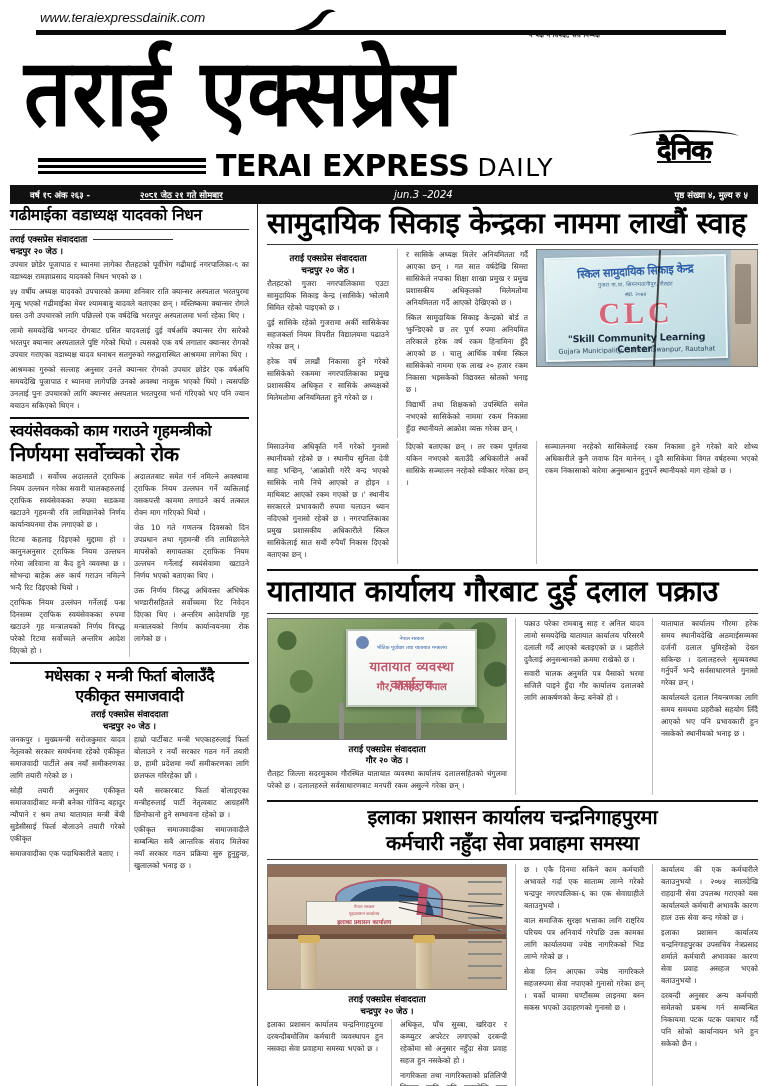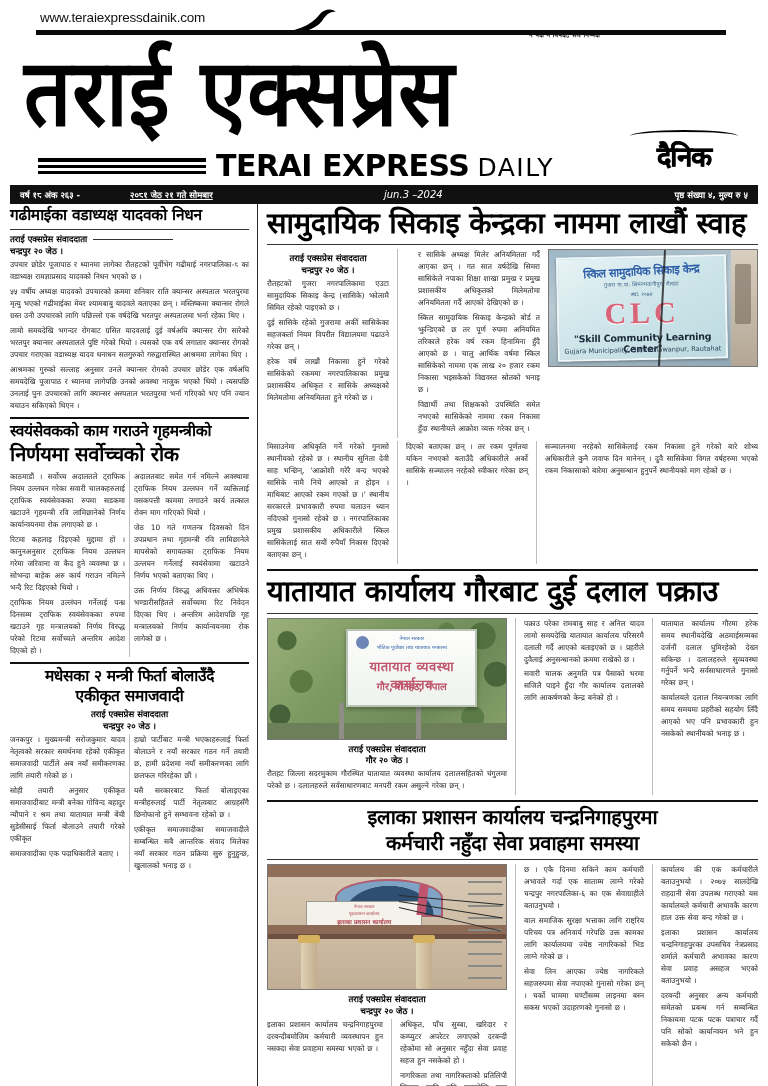--- a/index.html
+++ b/index.html
@@ -9,21 +9,21 @@
     font-family:"DejaVu Sans","Liberation Sans",sans-serif;
     color:#111;position:relative;
   }
   .page{width:768px;height:1086px;box-sizing:border-box;padding:6px 10px 4px 10px;position:relative;}
 
   
   .top-url-row{height:26px;position:relative;}
   .site-url{
     font-family:"Liberation Sans",sans-serif;
     font-size:13.5px;letter-spacing:-0.2px;color:#111;
-    position:absolute;left:30px;top:4px;
+    position:absolute;left:30px;top:4px;font-style:italic;
   }
   .swoosh{
     position:absolute;left:248px;top:2px;width:80px;height:26px;overflow:hidden;
   }
   .tagline{
     position:absolute;right:158px;top:24px;
     font-family:"DejaVu Sans",sans-serif;font-size:6.5px;font-weight:bold;
     color:#111;letter-spacing:0.2px;white-space:nowrap;
   }
   .rule-top{
@@ -51,41 +51,41 @@
     position:absolute;left:206px;top:-2px;
     font-family:"DejaVu Sans",sans-serif;font-weight:bold;font-size:30px;
     letter-spacing:-0.5px;color:#000;
   }
   .mast-en .daily{
     font-family:"DejaVu Sans",sans-serif;font-weight:normal;font-size:25px;
     letter-spacing:1.5px;margin-left:8px;text-align:right;
   }
   .mast-badge{
     position:absolute;right:14px;top:-20px;width:120px;height:50px;
-    display:flex;align-items:center;justify-content:center;
+    display:flex;align-items:flex-start;justify-content:center;text-decoration:underline;
   }
   .mast-badge .txt{
     font-family:"DejaVu Sans",sans-serif;font-weight:bold;font-size:27px;
     color:#000;letter-spacing:-1px;
     -webkit-text-stroke:0.6px #000;
   }
   .mast-badge .arc{
     position:absolute;left:6px;top:0;width:108px;height:10px;
     border-top:2.5px solid #000;border-radius:60% 60% 0 0;
   }
 
   
   .infobar{
     margin-top:1px;height:19px;background:#111;color:#fff;
     display:flex;align-items:center;
     font-family:"DejaVu Sans",sans-serif;font-size:8.5px;font-weight:bold;
     padding:0 10px;box-sizing:border-box;
   }
   .infobar .seg{white-space:nowrap;}
-  .infobar .s1{width:110px;}
+  .infobar .s1{width:110px;margin-left:10px;}
   .infobar .s2{width:200px;text-decoration:underline;}
   .infobar .s3{flex:1;font-style:italic;font-weight:normal;font-size:10px;padding-left:54px;}
   .infobar .s4{text-align:right;}
 
   
   .band{display:flex;gap:0;}
   .col-left{width:248px;box-sizing:border-box;padding-right:8px;border-right:1px solid #2a2a2a;}
   .col-right{flex:1;box-sizing:border-box;padding-left:9px;}
 
   h1.hl{
@@ -321,21 +321,21 @@
       <div style="display:flex;gap:8px;">
         <div style="width:122px;">
           <div class="byline byline-center">
             <span>तराई एक्सप्रेस संवाददाता</span>
             <span class="place">चन्द्रपुर २० जेठ ।</span>
           </div>
           <p class="body">रौतहटको गुजरा नगरपालिकामा एउटा सामुदायिक सिकाइ केन्द्र (सासिके) झोलामै सिमित रहेको पाइएको छ ।</p>
           <p class="body">दुई सासिके रहेको गुजरामा अर्की सासिकेका सहजकर्ता नियम विपरीत विद्यालयमा पढाउने गरेका छन् ।</p>
           <p class="body">हरेक वर्ष लाखौं निकासा हुने गरेको सासिकेको रकममा नगरपालिकाका प्रमुख प्रशासकीय अधिकृत र सासिके अध्यक्षको मिलेमतोमा अनियमितता हुने गरेको छ ।</p>
         </div>
-        <div style="width:122px;border-left:1px solid #bdbdbd;padding-left:20px;">
+        <div style="width:122px;border-left:1px solid #bdbdbd;padding-left:8px;">
           <p class="body">र सासिके अध्यक्ष मिलेर अनियमितता गर्दै आएका छन् । गत सात वर्षदेखि सिमरा सासिकेले नपाका शिक्षा शाखा प्रमुख र प्रमुख प्रशासकीय अधिकृतको मिलेमतोमा अनियमितता गर्दै आएको देखिएको छ ।</p>
           <p class="body">स्किल सामुदायिक सिकाइ केन्द्रको बोर्ड त झुन्डिएको छ तर पूर्ण रुपमा अनियमित तरिकाले हरेक वर्ष रकम हिनामिना हुँदै आएको छ । चालु आर्थिक वर्षमा स्किल सासिकेको नाममा एक लाख २० हजार रकम निकासा भइसकेको विद्यवस्त स्रोतको भनाइ छ ।</p>
           <p class="body">विद्यार्थी तथा शिक्षकको उपस्थिति समेत नभएको सासिकेको नाममा रकम निकासा हुँदा स्थानीयले आक्रोश व्यक्त गरेका छन् ।</p>
         </div>
         <div style="flex:1;">
 
           <div class="photo clc">
             <div class="clc-sky"></div>
             <div class="clc-wallR"></div>
             <div class="clc-board">

